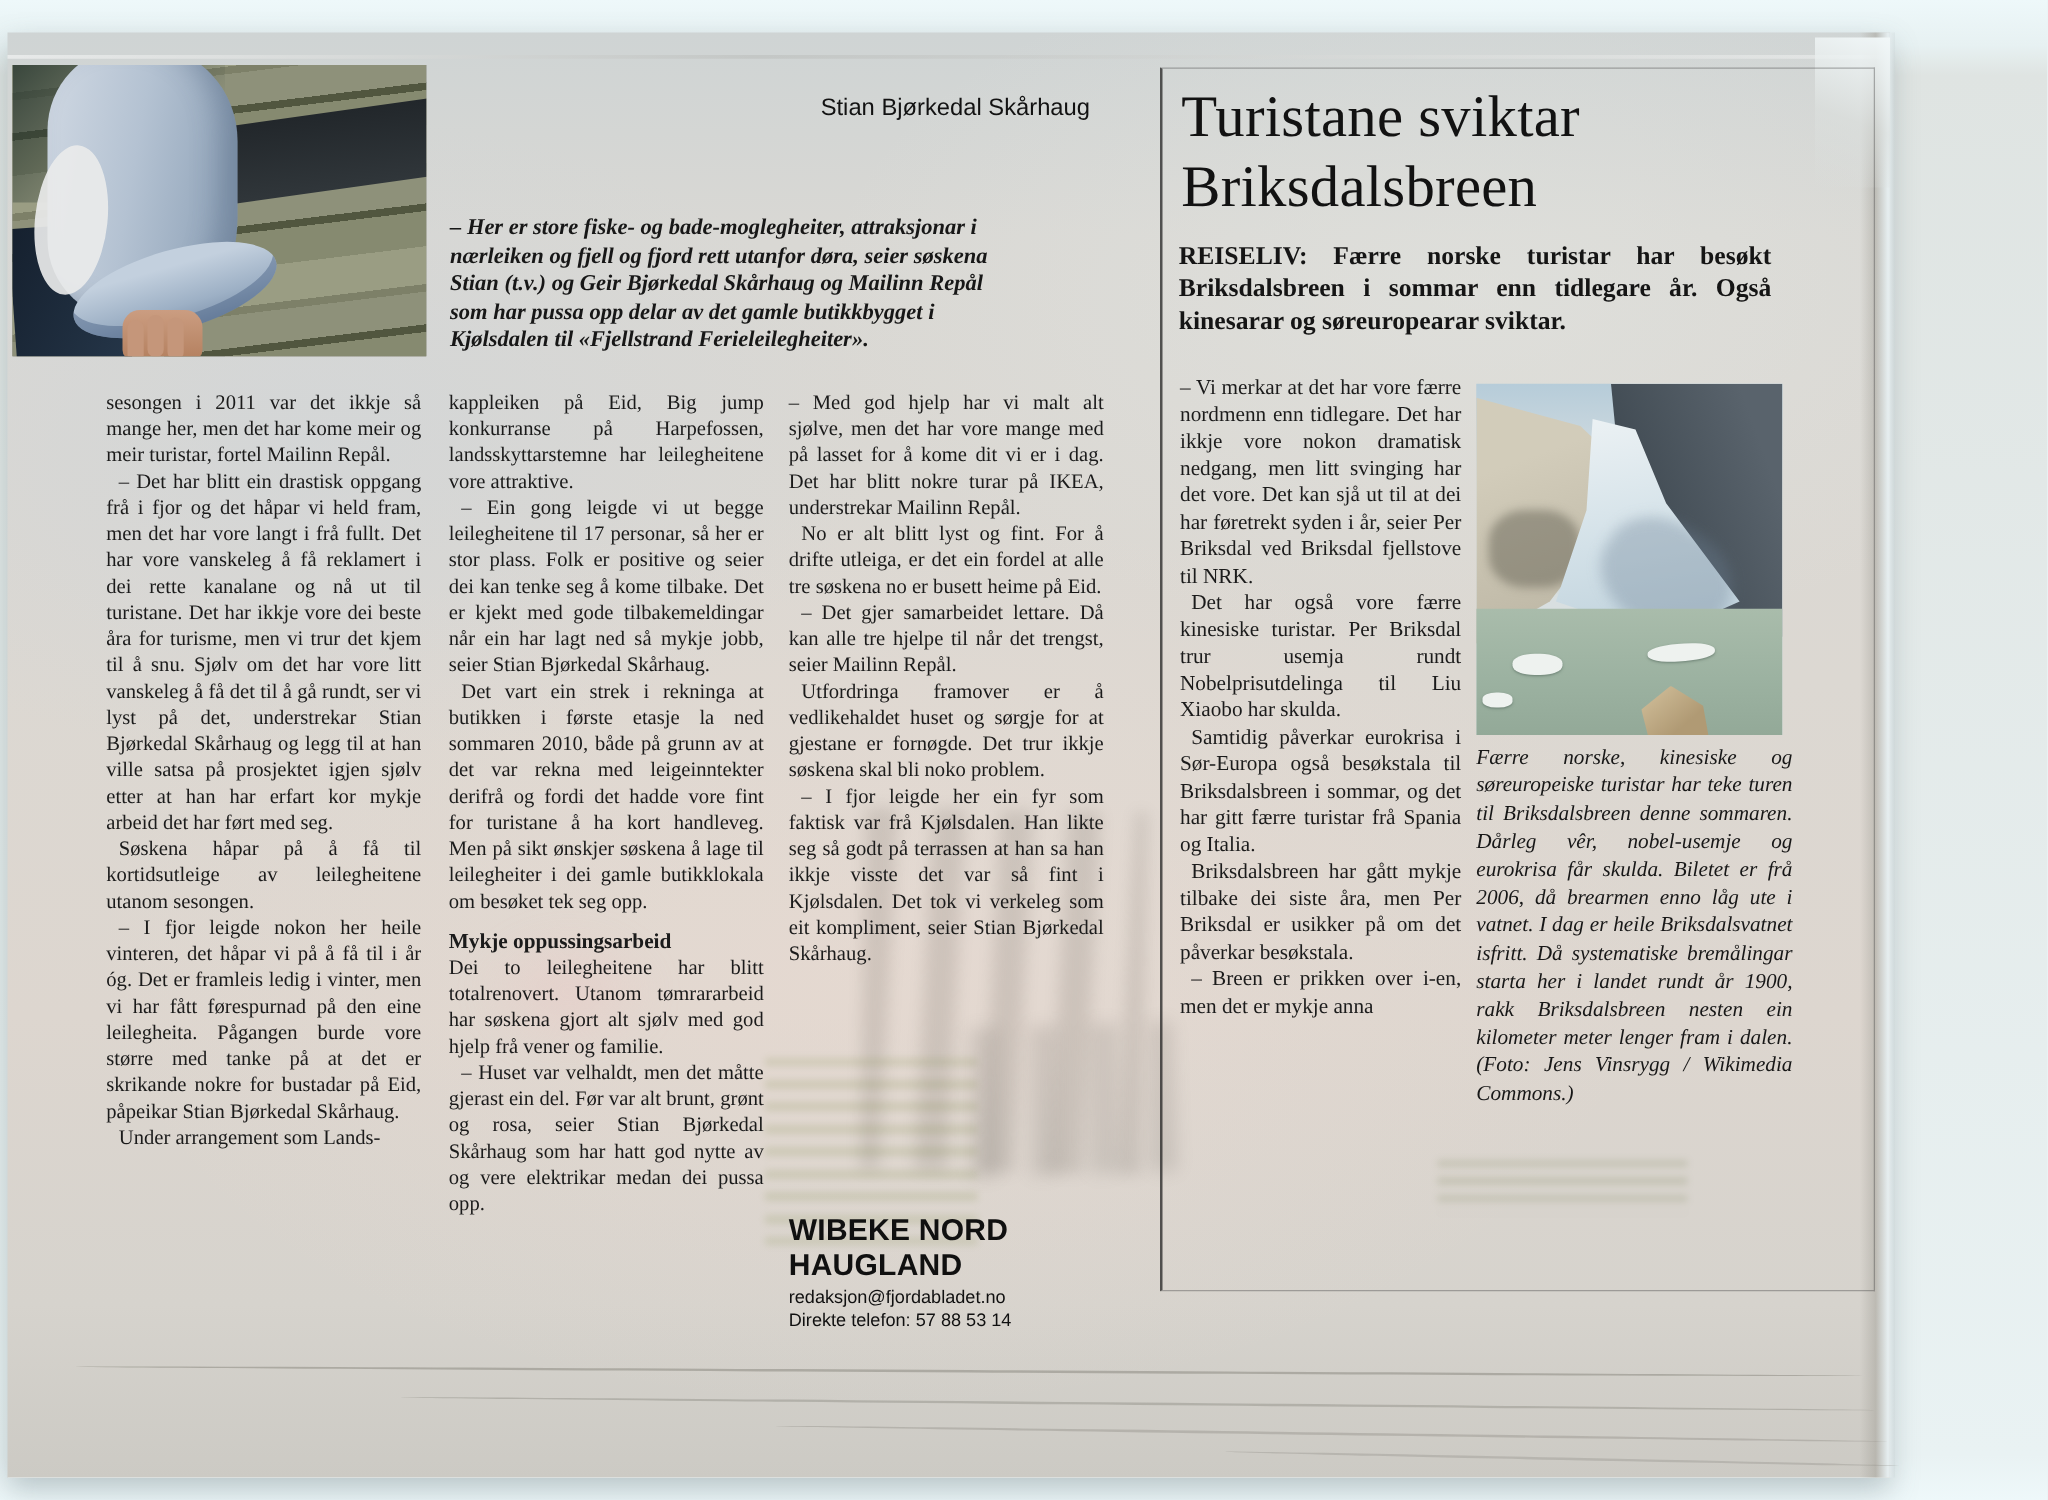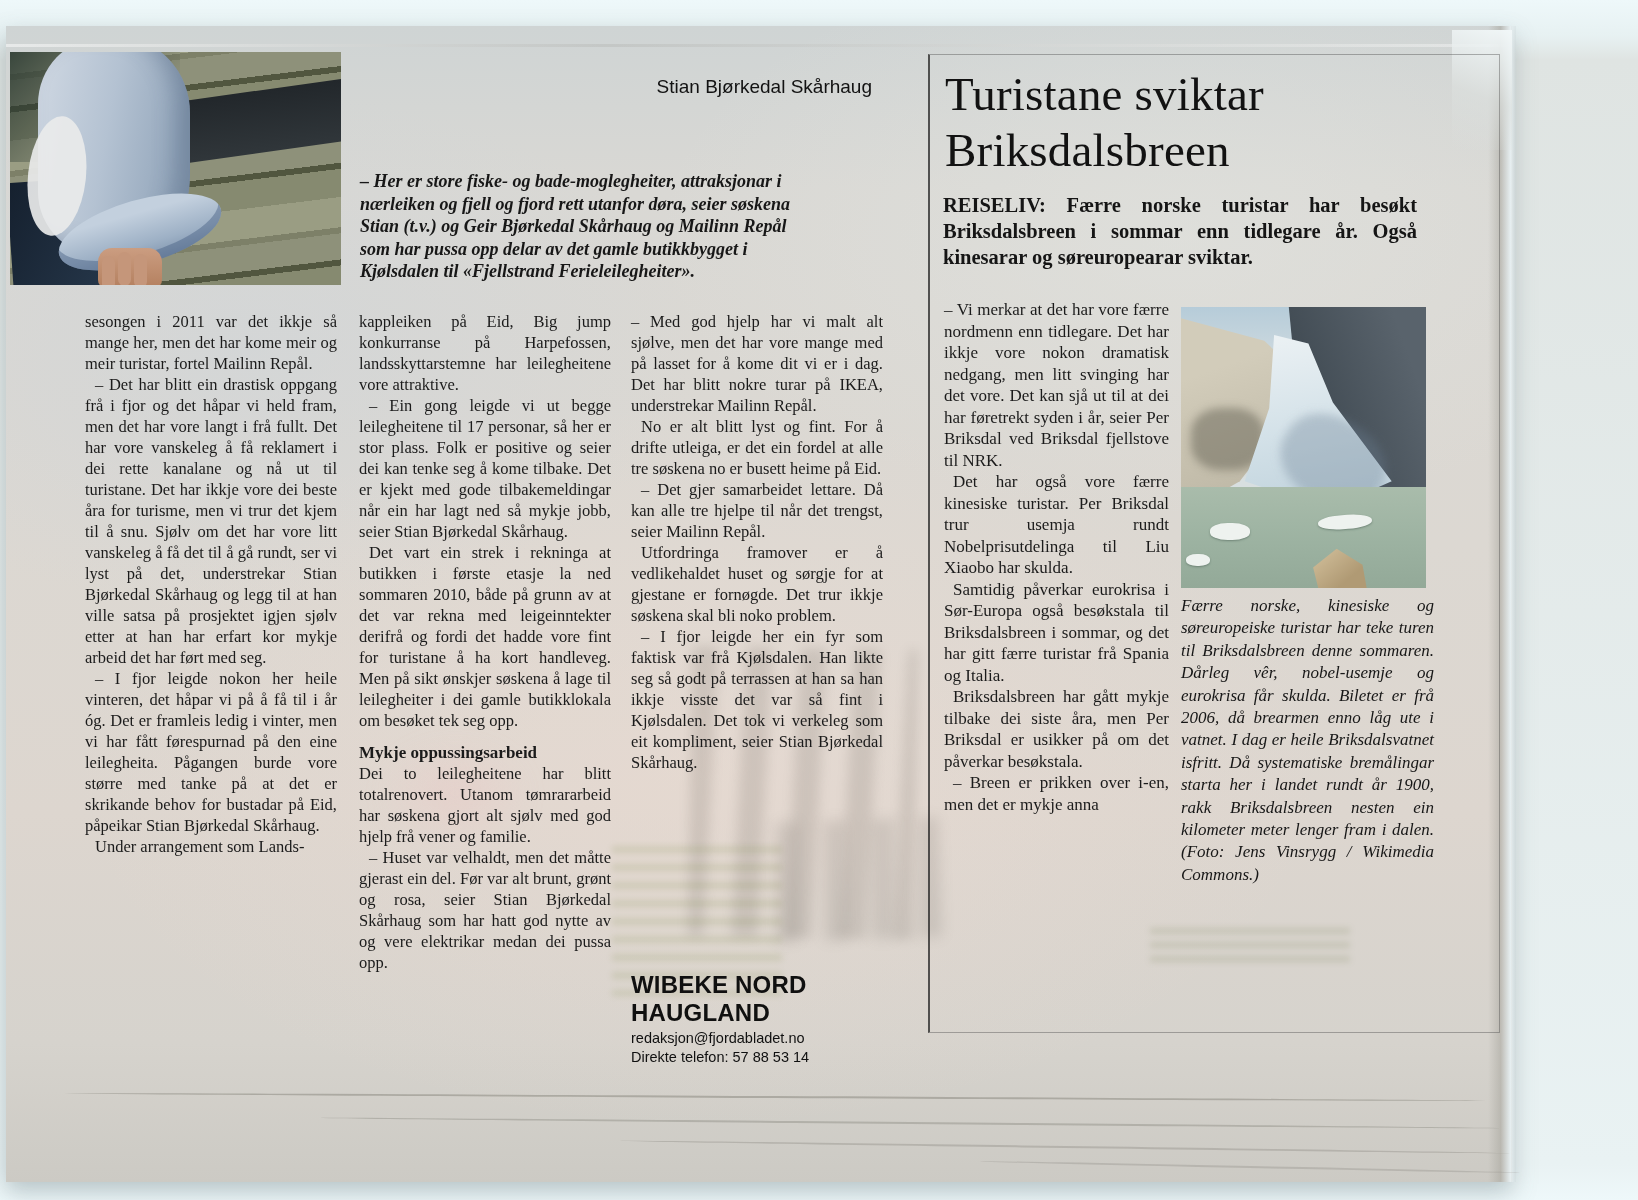--- a/index.html
+++ b/index.html
@@ -117,21 +117,22 @@
       <div class="finger f3"></div>
     </div>
   </div>
 
   <div class="credit">Stian Bjørkedal Skårhaug</div>
   <div class="caption-main">– Her er store fiske- og bade-moglegheiter, attraksjonar i nærleiken og fjell og fjord rett utanfor døra, seier søskena Stian (t.v.) og Geir Bjørkedal Skårhaug og Mailinn Repål som har pussa opp delar av det gamle butikkbygget i Kjølsdalen til «Fjellstrand Ferieleilegheiter».</div>
 
   <div class="col c1">
     <p>sesongen i 2011 var det ikkje så mange her, men det har kome meir og meir turistar, fortel Mailinn Repål.</p>
     <p>– Det har blitt ein drastisk oppgang frå i fjor og det håpar vi held fram, men det har vore langt i frå fullt. Det har vore vanskeleg å få reklamert i dei rette kanalane og nå ut til turistane. Det har ikkje vore dei beste åra for turisme, men vi trur det kjem til å snu. Sjølv om det har vore litt vanskeleg å få det til å gå rundt, ser vi lyst på det, understrekar Stian Bjørkedal Skårhaug og legg til at han ville satsa på prosjektet igjen sjølv etter at han har erfart kor mykje arbeid det har ført med seg.</p>
-    <p>– I fjor leigde nokon her heile vinteren, det håpar vi på å få til i år óg. Det er framleis ledig i vinter, men vi har fått førespurnad på den eine leilegheita. Pågangen burde vore større med tanke på at det er skrikande behov for bustadar på Eid, påpeikar Stian Bjørkedal Skårhaug.</p>
+    <p>Søskena håpar på å få til kortidsutleige av leilegheitene utanom sesongen.</p>
+    <p>– I fjor leigde nokon her heile vinteren, det håpar vi på å få til i år óg. Det er framleis ledig i vinter, men vi har fått førespurnad på den eine leilegheita. Pågangen burde vore større med tanke på at det er skrikande nokre for bustadar på Eid, påpeikar Stian Bjørkedal Skårhaug.</p>
     <p>Under arrangement som Lands-</p>
   </div>
 
   <div class="col c2">
     <p>kappleiken på Eid, Big jump konkurranse på Harpefossen, landsskyttarstemne har leilegheitene vore attraktive.</p>
     <p>– Ein gong leigde vi ut begge leilegheitene til 17 personar, så her er stor plass. Folk er positive og seier dei kan tenke seg å kome tilbake. Det er kjekt med gode tilbakemeldingar når ein har lagt ned så mykje jobb, seier Stian Bjørkedal Skårhaug.</p>
     <p>Det vart ein strek i rekninga at butikken i første etasje la ned sommaren 2010, både på grunn av at det var rekna med leigeinntekter derifrå og fordi det hadde vore fint for turistane å ha kort handleveg. Men på sikt ønskjer søskena å lage til leilegheiter i dei gamle butikklokala om besøket tek seg opp.</p>
     <p class="subhead">Mykje oppussingsarbeid</p>
     <p>Dei to leilegheitene har blitt totalrenovert. Utanom tømrararbeid har søskena gjort alt sjølv med god hjelp frå vener og familie.</p>
     <p>– Huset var velhaldt, men det måtte gjerast ein del. Før var alt brunt, grønt og rosa, seier Stian Bjørkedal Skårhaug som har hatt god nytte av og vere elektrikar medan dei pussa opp.</p>

